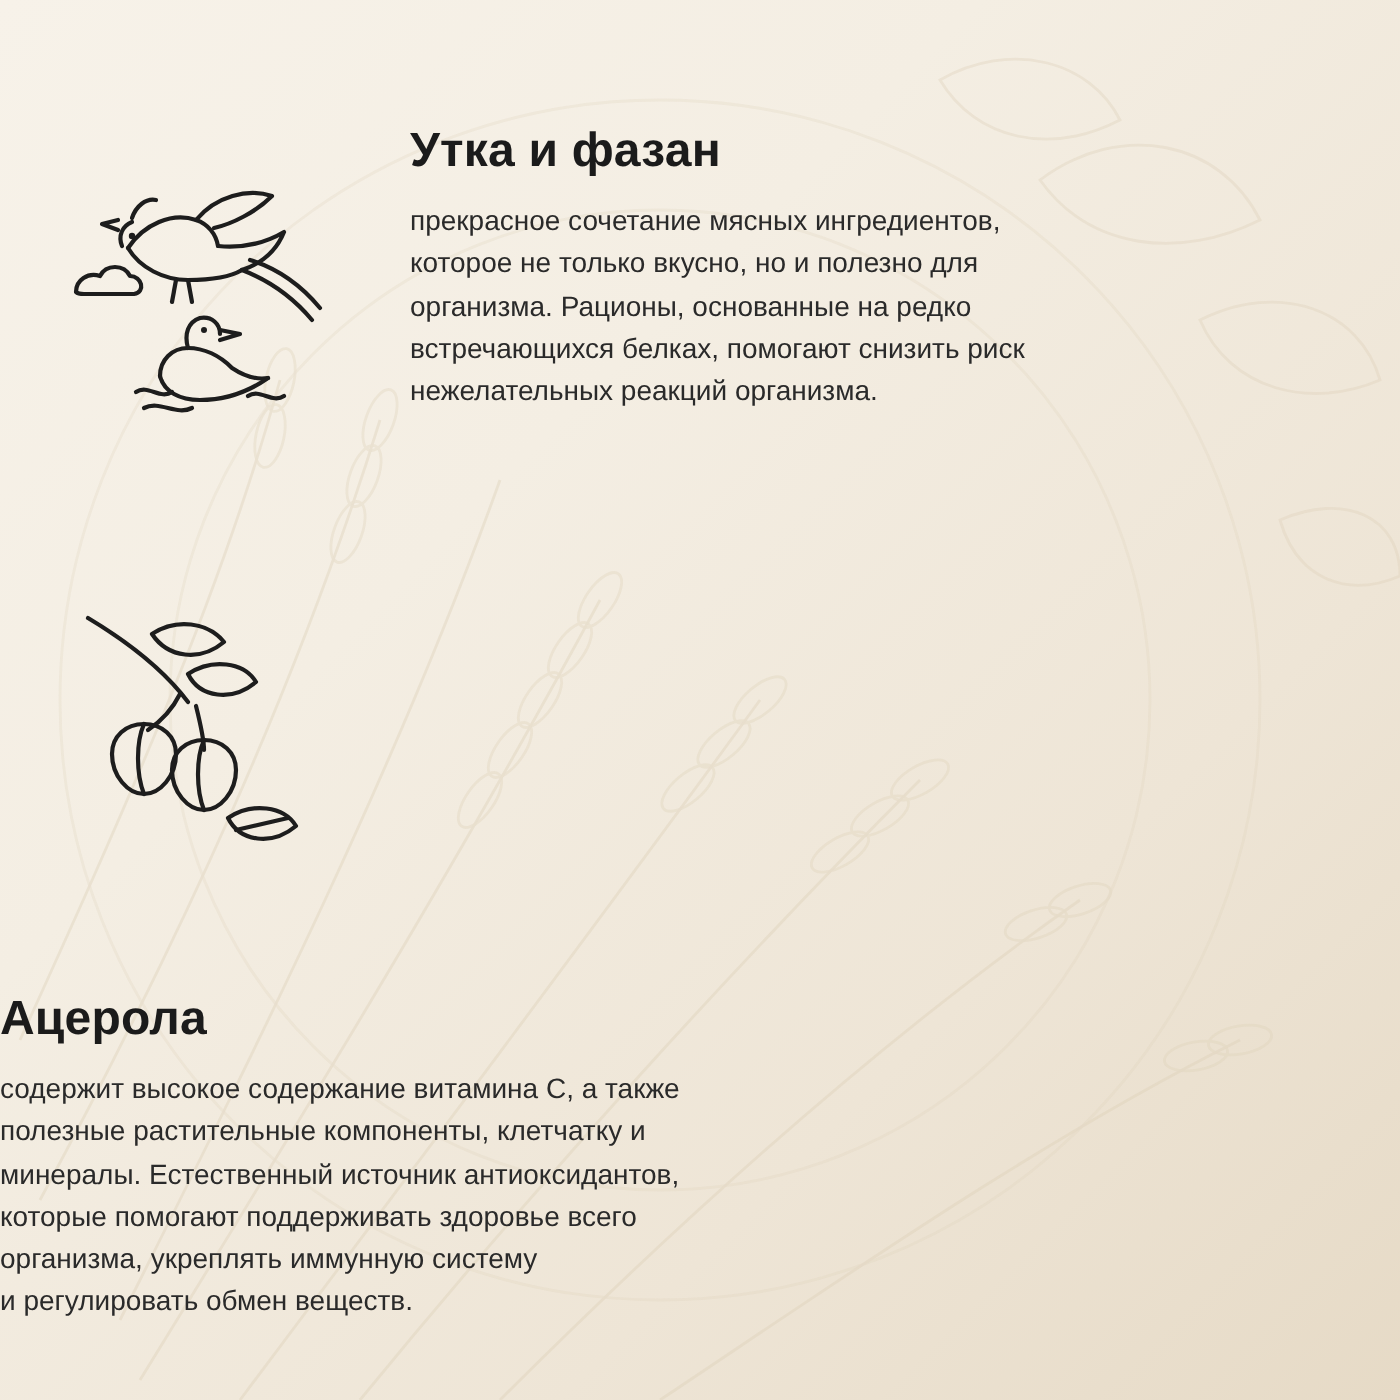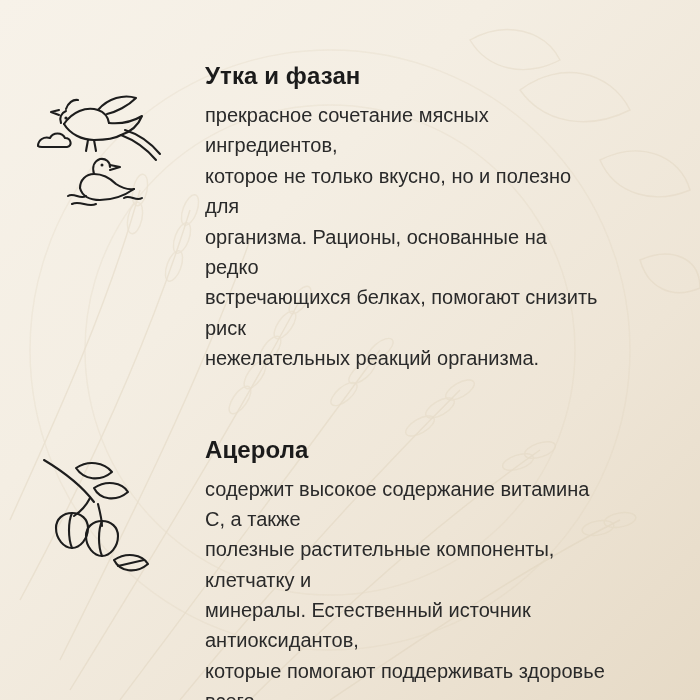--- a/index.html
+++ b/index.html
@@ -37,21 +37,21 @@
     position: relative;
     z-index: 2;
     padding: 0;
   }
   .section {
     position: relative;
     display: flex;
     align-items: flex-start;
   }
   .sec-1 { margin-top: 62px; }
-  .sec-2 { margin-top: 62px; }
+  .sec-2 { margin-top: 62px; flex-direction: column; }
   .sec-3 { margin-top: 70px; }
 
   .icon-col {
     width: 205px;
     flex: 0 0 205px;
     display: flex;
     justify-content: center;
     align-items: flex-start;
     padding-top: 6px;
   }
@@ -61,21 +61,21 @@
   }
   h2 {
     margin: 0 0 10px 0;
     font-size: 24px;
     font-weight: bold;
     color: #1b1b1b;
     letter-spacing: 0.1px;
   }
   .desc {
     margin: 0;
-    font-size: 20px;
+    font-size: 14px;
     line-height: 1.52;
     color: #2a2a2a;
     white-space: pre-line;
     max-width: 400px;
   }
   .icon-wrap {
     color: #1d1d1d;
   }
 </style>
 </head>

